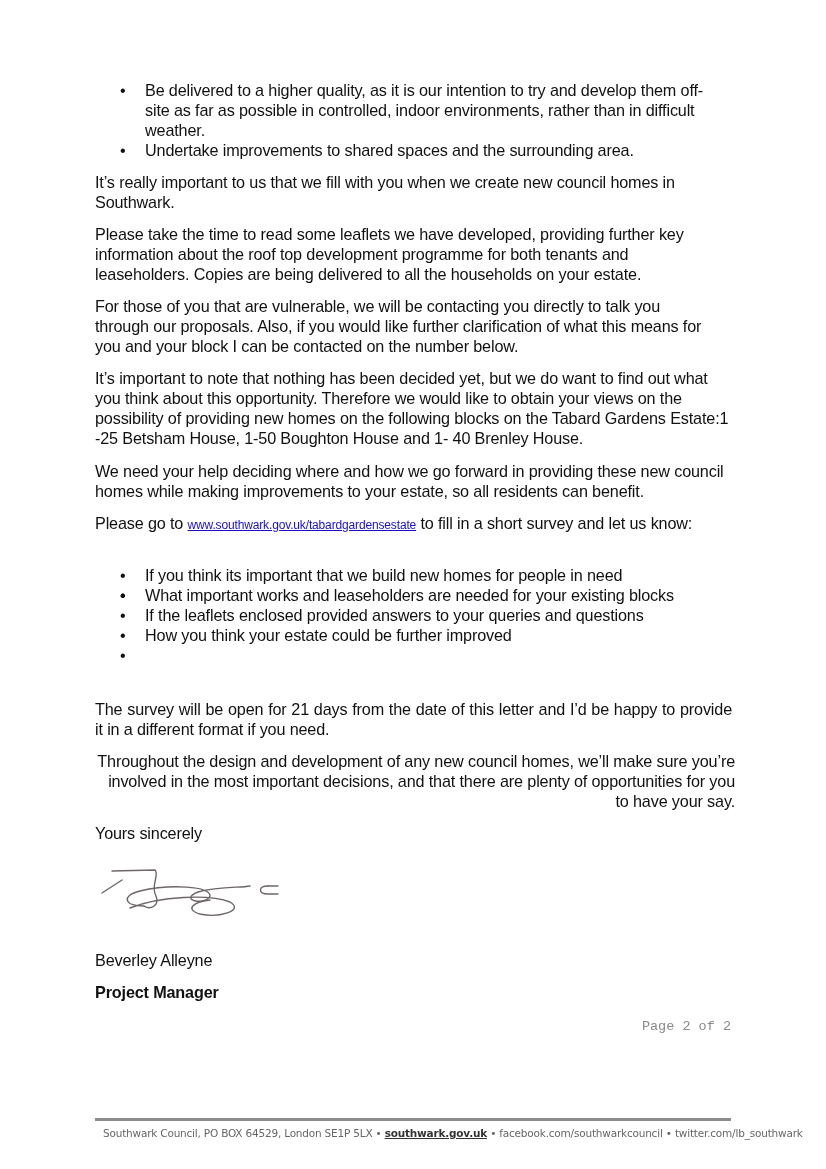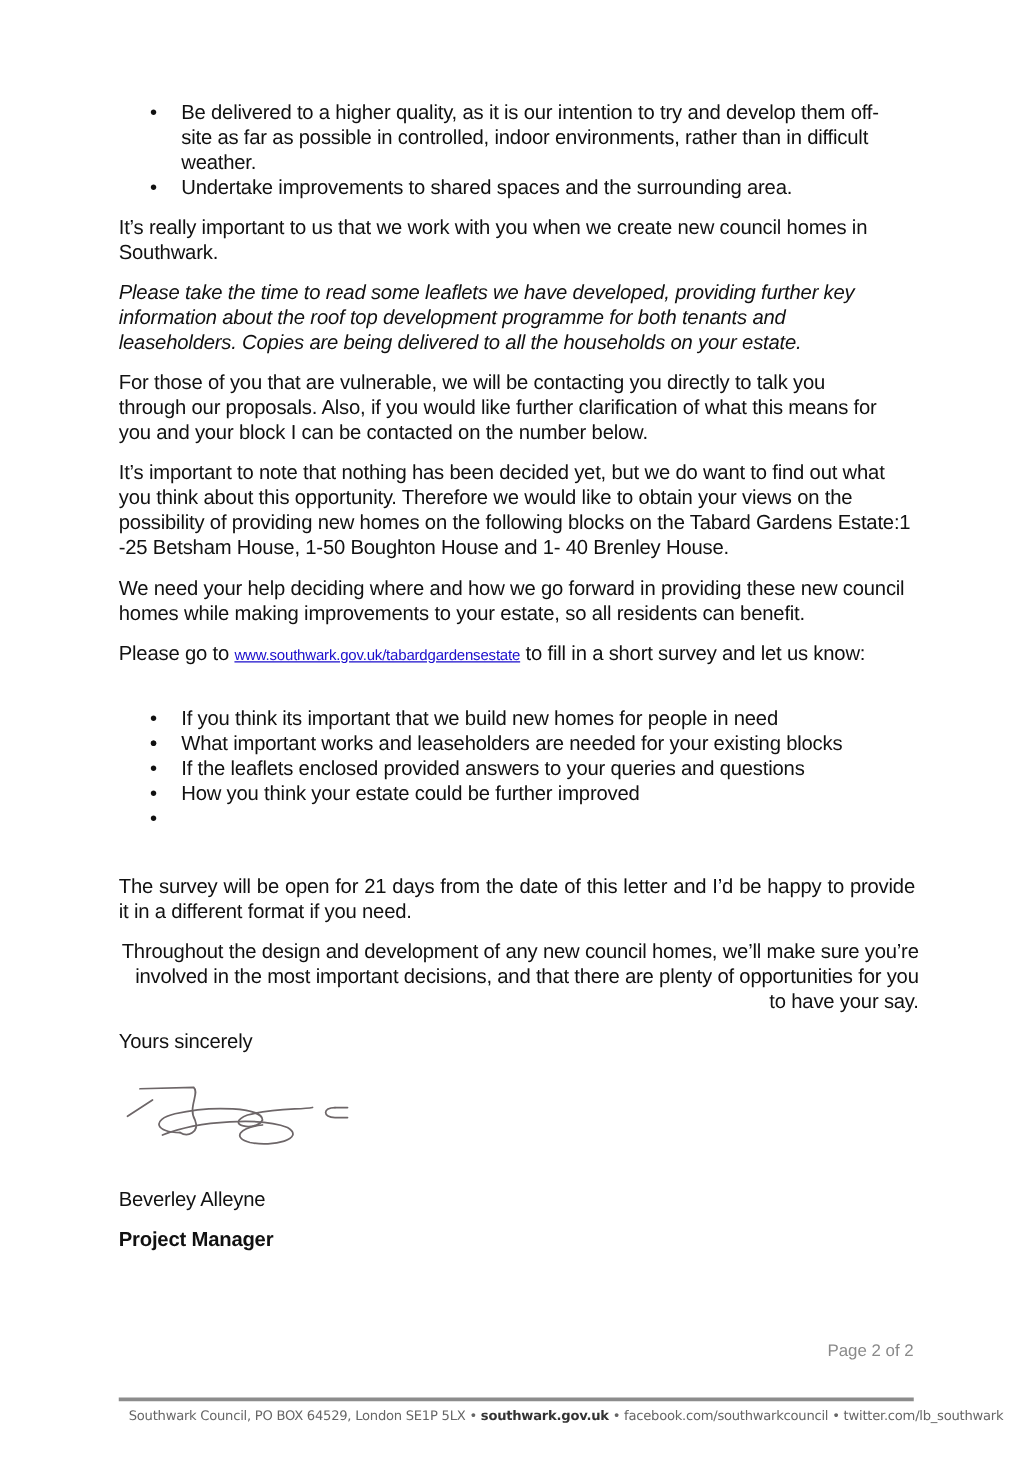--- a/index.html
+++ b/index.html
@@ -6,45 +6,45 @@
   body { width: 826px; height: 1169px; position: relative; overflow: hidden;
          font-family: "Liberation Sans", sans-serif; color: #111; }
   .page { position: absolute; left: 95px; top: 0; width: 640px; }
   .txt { font-size: 16.2px; line-height: 20px; letter-spacing: -0.15px; }
   p.txt { margin: 0; }
   ul.bul { margin: 0; padding: 0; list-style: none; }
   ul.bul li { position: relative; padding-left: 50px; }
   ul.bul li .dot { position: absolute; left: 25px; top: 0; }
   .justify { text-align: justify; }
   a.link { color: #1a0dcc; text-decoration: underline; font-size: 12px; }
-  .pagenum { position: absolute; right: 95px; top: 1073px; font-size: 13.5px; color: #8a8a8a; }
+  .pagenum { position: absolute; right: 95px; top: 1019px; font-size: 13.5px; color: #8a8a8a; font-family: Liberation Mono, monospace; }
   .rule { position: absolute; left: 95px; width: 636px; top: 1118px; height: 3px; background: #8c8c8c; }
   .footer { position: absolute; left: 103px; top: 1127px; font-size: 10.5px; color: #666; font-family: "DejaVu Sans", sans-serif; letter-spacing: -0.2px; white-space: nowrap; }
-  .footer b { color: #333; font-weight: bold; }
+  .footer b { color: #333; font-weight: bold; text-decoration: underline; }
   .sig { position: absolute; left: 100px; top: 866px; width: 210px; height: 60px; }
 </style>
 </head>
 <body>
 
 <div class="page">
 
   <ul class="bul txt" style="position:absolute; top:80px; left:0; width:640px;">
     <li style="height:60px;">
       <span class="dot">•</span>
       <span style="display:block;width:570px;">Be delivered to a higher quality, as it is our intention to try and develop them off-site as far as possible in controlled, indoor environments, rather than in difficult weather.</span>
     </li>
     <li style="height:20px;">
       <span class="dot">•</span>
       <span>Undertake improvements to shared spaces and the surrounding area.</span>
     </li>
   </ul>
 
-  <p class="txt" style="position:absolute; top:172px; width:640px;">It’s really important to us that we work with you when we create new council homes in Southwark.</p>
+  <p class="txt" style="position:absolute; top:172px; width:640px;">It’s really important to us that we fill with you when we create new council homes in Southwark.</p>
 
-  <p class="txt" style="position:absolute; top:224px; width:628px;font-style:italic;">Please take the time to read some leaflets we have developed, providing further key information about the roof top development programme for both tenants and leaseholders. Copies are being delivered to all the households on your estate.</p>
+  <p class="txt" style="position:absolute; top:224px; width:628px;">Please take the time to read some leaflets we have developed, providing further key information about the roof top development programme for both tenants and leaseholders. Copies are being delivered to all the households on your estate.</p>
 
   <p class="txt" style="position:absolute; top:296px; width:610px;">For those of you that are vulnerable, we will be contacting you directly to talk you through our proposals. Also, if you would like further clarification of what this means for you and your block I can be contacted on the number below.</p>
 
   <p class="txt" style="position:absolute; top:368px; width:640px;">It’s important to note that nothing has been decided yet, but we do want to find out what you think about this opportunity. Therefore we would like to obtain your views on the possibility of providing new homes on the following blocks on the Tabard Gardens Estate:1 -25 Betsham House, 1-50 Boughton House and 1- 40 Brenley House.</p>
 
   <p class="txt" style="position:absolute; top:461px; width:640px;">We need your help deciding where and how we go forward in providing these new council homes while making improvements to your estate, so all residents can benefit.</p>
 
   <p class="txt" style="position:absolute; top:513px; width:640px;">
     <span>Please go to </span>
     <a class="link" href="#">www.southwark.gov.uk/tabardgardensestate</a><span> to fill in a short survey and let us know:</span>

